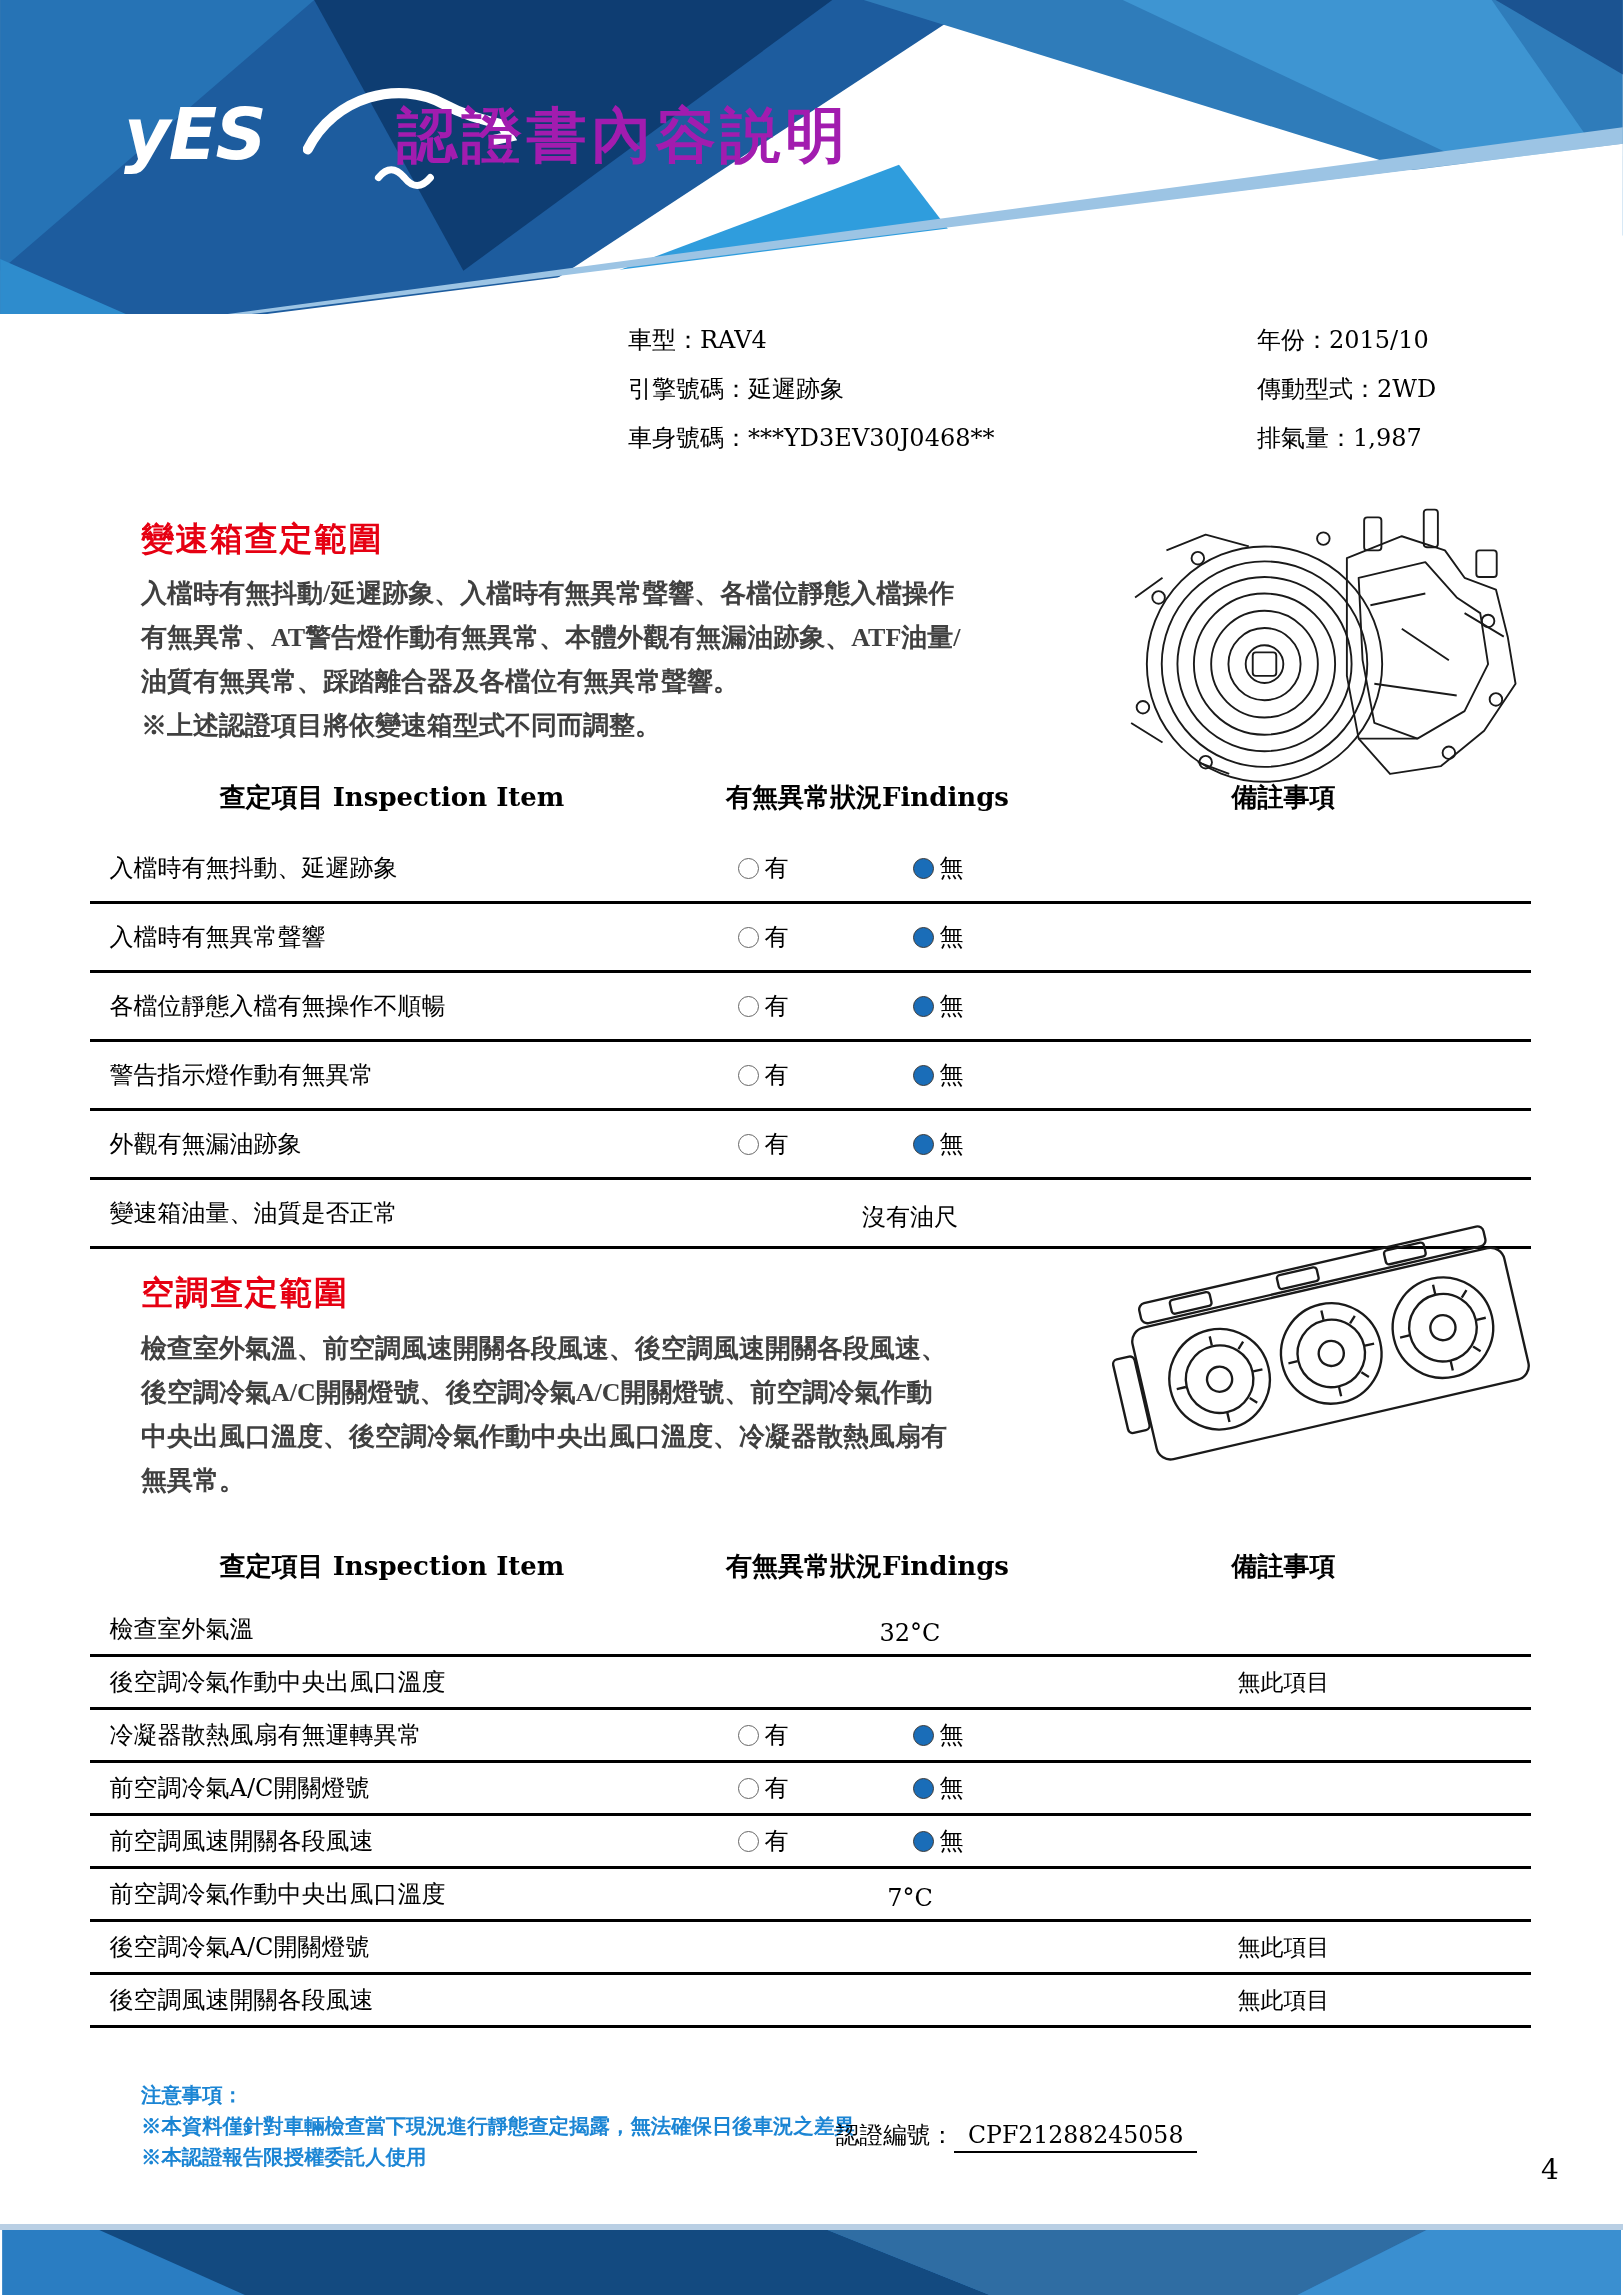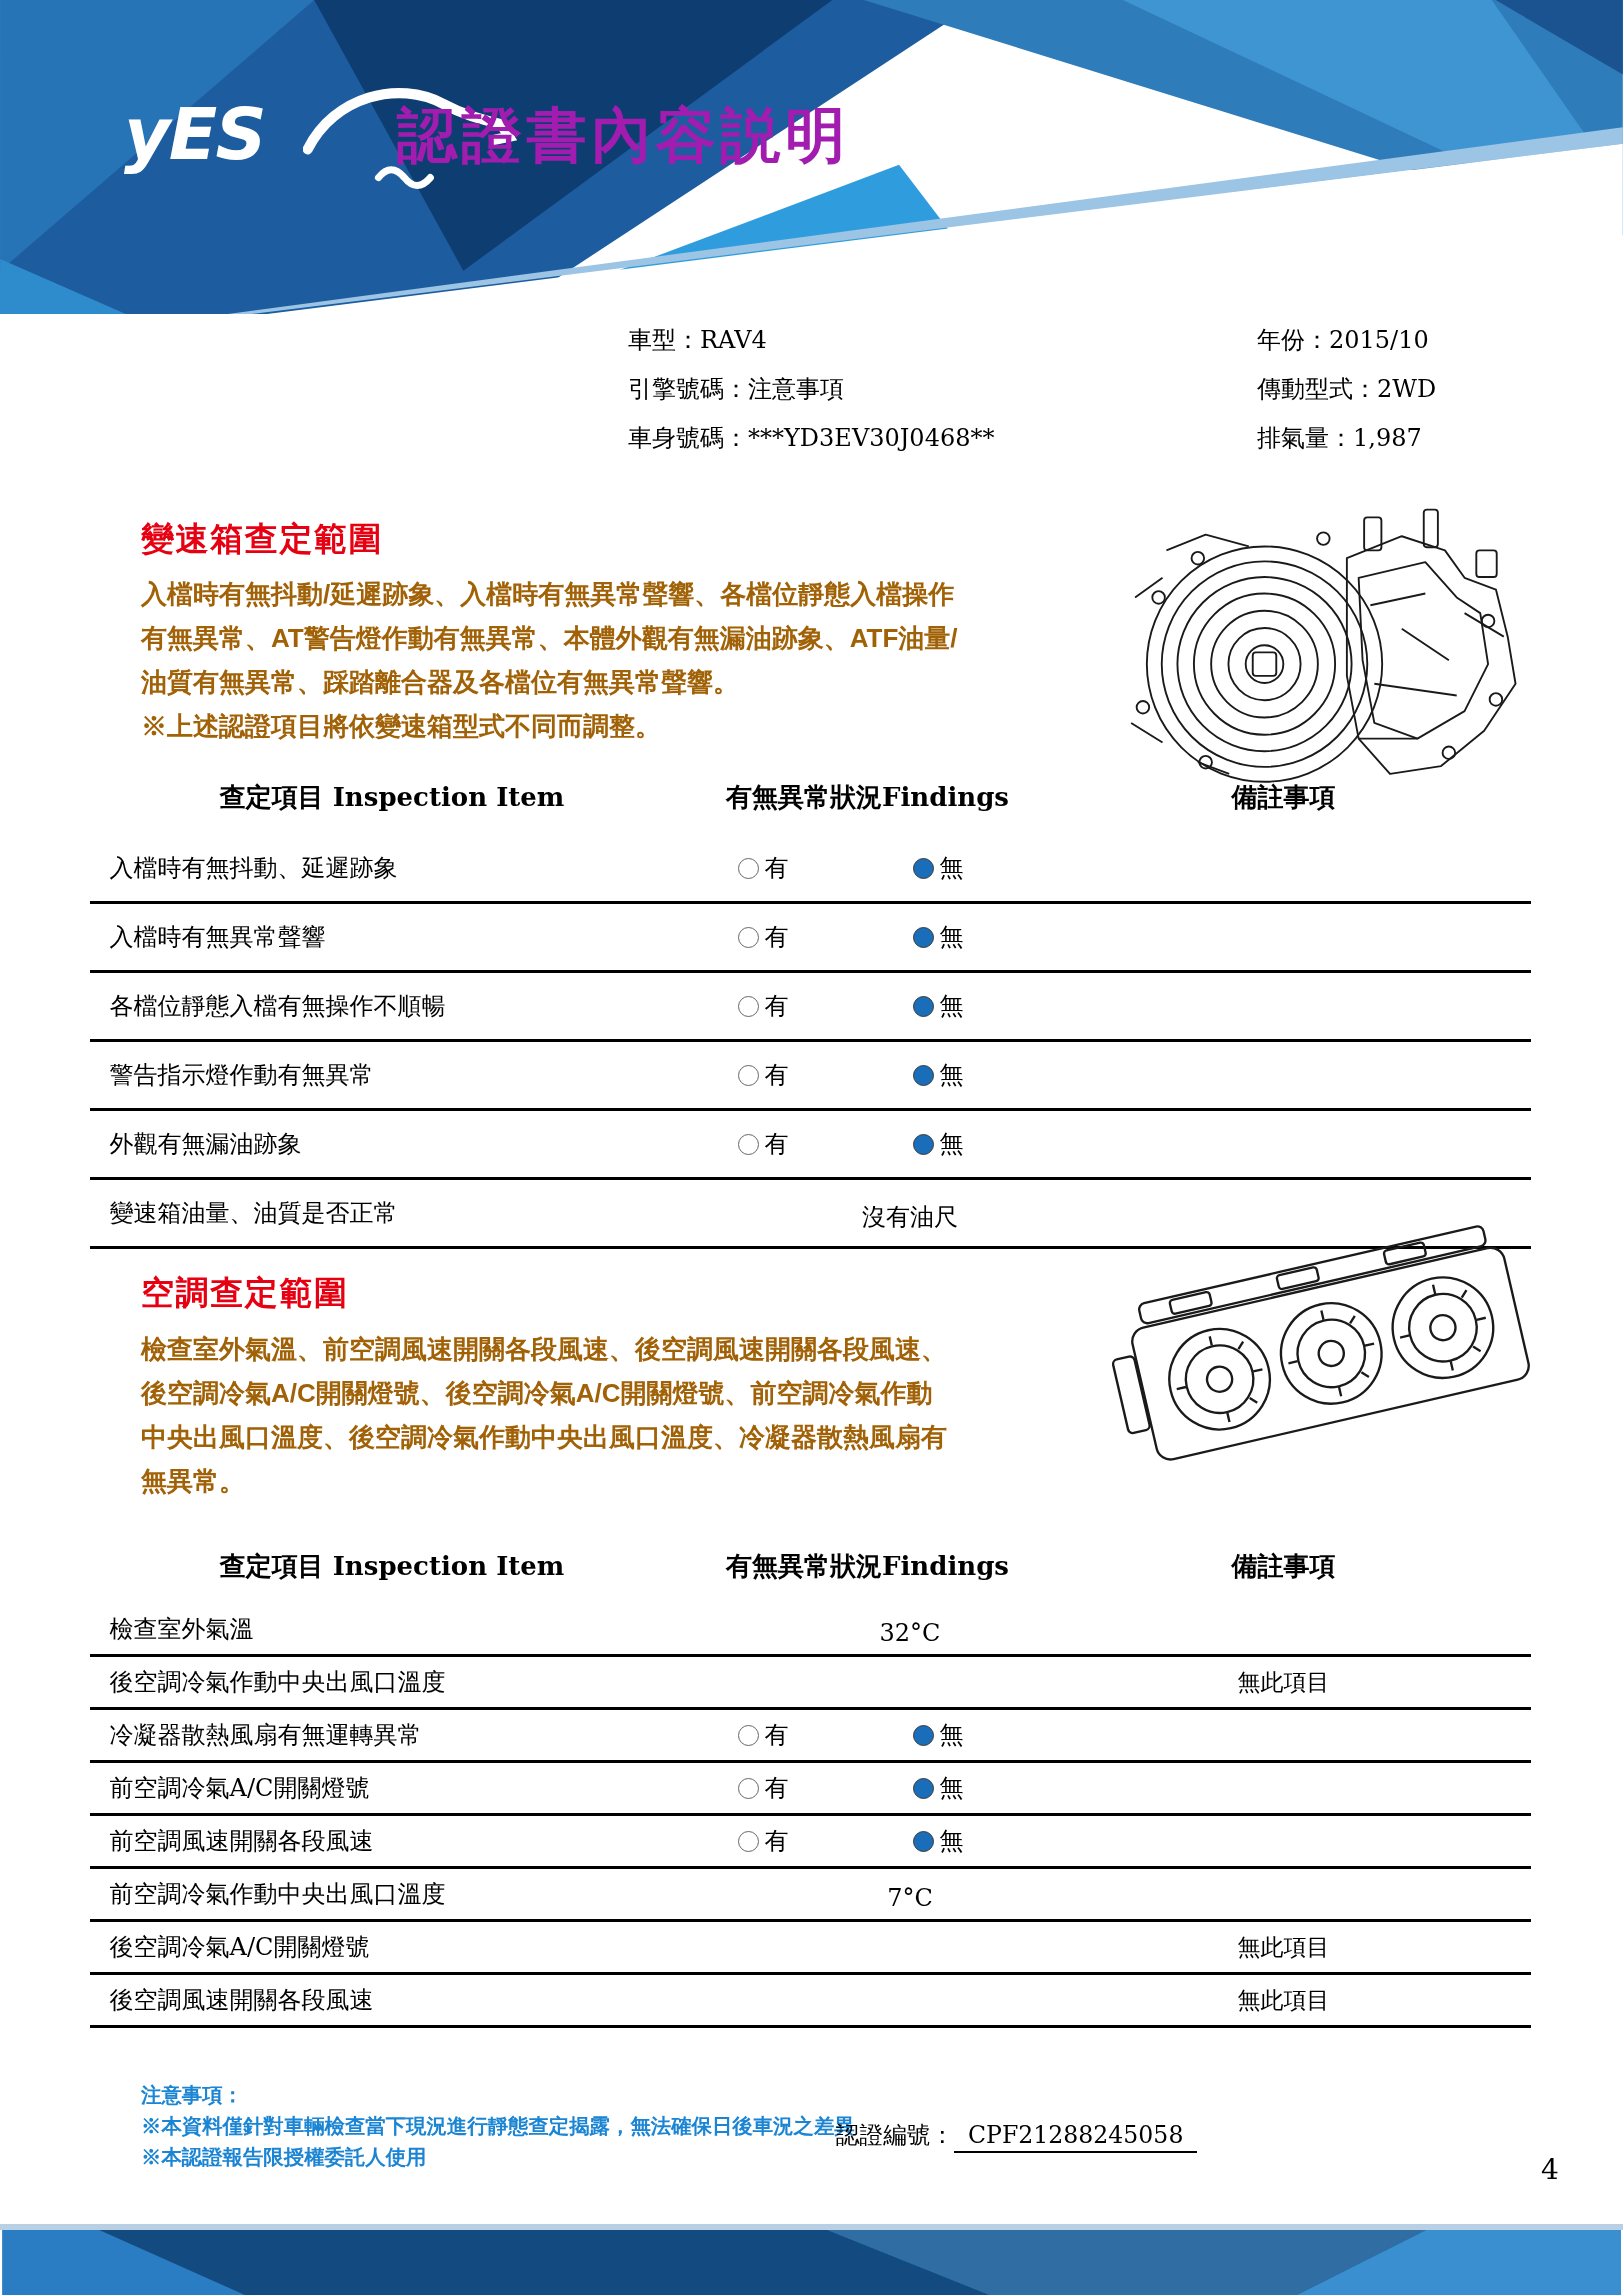--- a/index.html
+++ b/index.html
@@ -18,22 +18,22 @@
 
   
   .vi-col{position:absolute;top:316px;font-size:24px;line-height:49px;white-space:nowrap;}
   #vi-col1{left:141px;} #vi-col2{left:628px;} #vi-col3{left:1257px;}
 
   
   .sec-title{position:absolute;left:141px;color:var(--accent-red,#e60012);
              font-family:"DejaVu Sans","Liberation Sans",sans-serif;
              font-weight:800;font-size:33px;letter-spacing:1.6px;}
   .sec-desc{position:absolute;left:141px;width:990px;
-            font-family:Liberation Sans, sans-serif;
-            font-weight:700;font-size:26px;line-height:44px;color:#a16207;}
+            font-family:Liberation Serif, serif;
+            font-weight:700;font-size:26px;line-height:44px;color:#404040;}
   .illus{position:absolute;}
 
   
   .tbl{position:absolute;left:90px;width:1441px;}
   .thead{position:relative;height:63px;margin-bottom:6.3px;
          font-weight:700;font-size:26px;}
   .thead span{position:absolute;top:0;line-height:63px;text-align:center;}
   .th-item{left:82px;width:440px;}
   .th-findings{left:581px;width:393px;}
   .th-remarks{left:997px;width:393px;}
@@ -79,21 +79,21 @@
   </svg>
   <div class="logo-text">yES</div>
   <svg class="logo-swoosh" width="228" height="126" viewBox="0 0 290 160">
     <path d="M6,102 C40,34 122,14 178,44 C206,59 228,64 252,70 L262,86 L244,90" fill="none" stroke="#ffffff" stroke-width="13" stroke-linecap="round"></path>
     <path d="M96,138 q16,-20 33,0 q16,20 33,0" fill="none" stroke="#ffffff" stroke-width="9" stroke-linecap="round"></path>
   </svg>
   <div class="hdr-title">認證書內容説明</div>
 
   <div class="vi-col" id="vi-col2">
       <div class="vi-item"><span>車型：</span><span>RAV4</span></div>
-      <div class="vi-item"><span>引擎號碼：</span><span>注意事項</span></div>
+      <div class="vi-item"><span>引擎號碼：</span><span>延遲跡象</span></div>
       <div class="vi-item"><span>車身號碼：</span><span>***YD3EV30J0468**</span></div>
     </div>
   <div class="vi-col" id="vi-col3">
       <div class="vi-item"><span>年份：</span><span>2015/10</span></div>
       <div class="vi-item"><span>傳動型式：</span><span>2WD</span></div>
       <div class="vi-item"><span>排氣量：</span><span>1,987</span></div>
     </div>
 
   <div class="sec-title" style="top:517px">變速箱查定範圍</div>
   <div class="sec-desc" style="top:572px" id="s1-desc">

